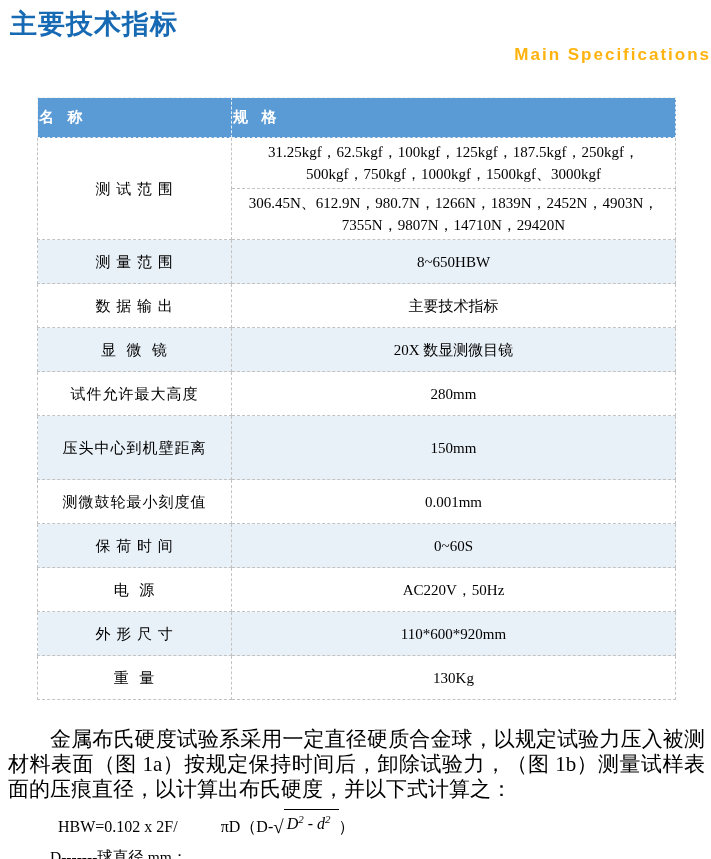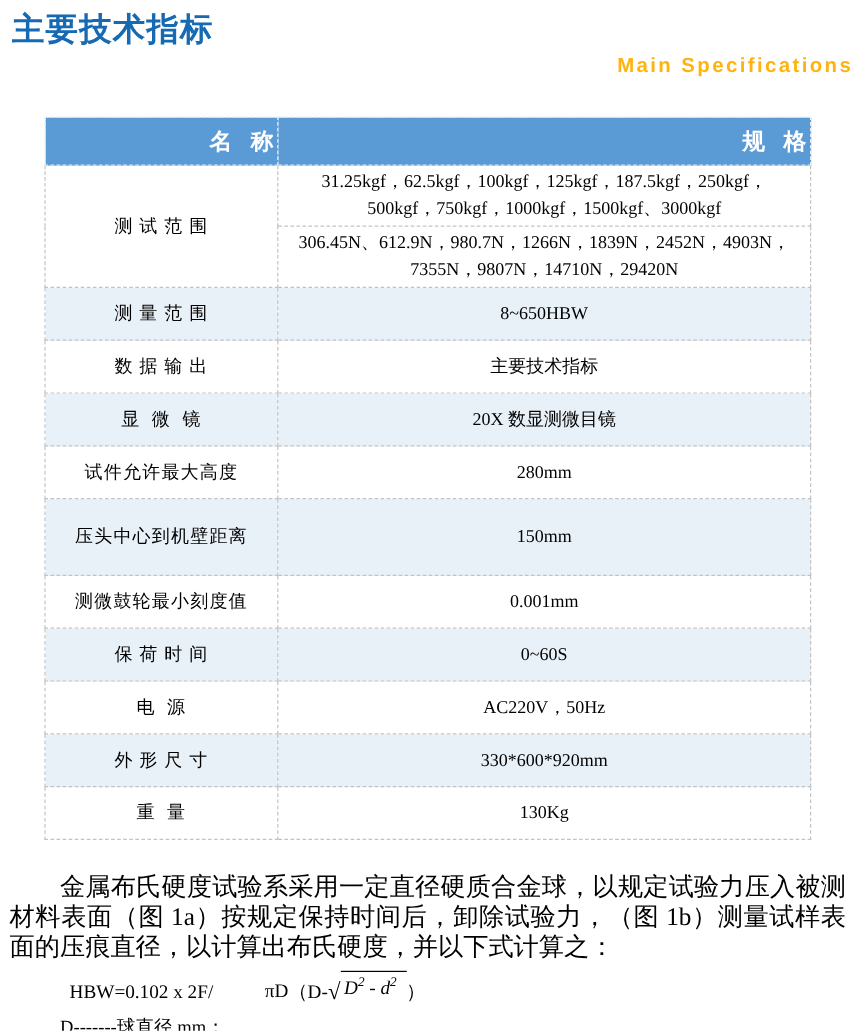--- a/index.html
+++ b/index.html
@@ -32,25 +32,25 @@
     border-collapse: collapse;
     table-layout: fixed;
     width: 638px;
     margin: 32px 0 0 37px;
   }
   col.c-name { width: 194px; }
   col.c-spec { width: 444px; }
   table.spec th {
     background: #5B9BD5;
     color: #ffffff;
-    font-size: 19px;
+    font-size: 15px;
     font-weight: bold;
     height: 40px;
     border: 1px dashed #e9eef3;
-    text-align: right;
+    text-align: left;
     white-space: pre-wrap;
     letter-spacing: 2px;
   }
   table.spec td {
     border: 1px dashed #c3c3c3;
     text-align: center;
     vertical-align: middle;
     font-size: 15px;
     padding: 3px 8px;
     height: 44px;
@@ -147,21 +147,21 @@
     <tr class="alt">
       <td class="name-cell">保 荷 时 间</td>
       <td>0~60S</td>
     </tr>
     <tr>
       <td class="name-cell">电  源</td>
       <td>AC220V，50Hz</td>
     </tr>
     <tr class="alt">
       <td class="name-cell">外 形 尺 寸</td>
-      <td>330*600*920mm</td>
+      <td>110*600*920mm</td>
     </tr>
     <tr>
       <td class="name-cell">重  量</td>
       <td>130Kg</td>
     </tr>
   </tbody>
 </table>
 
 <p class="desc">金属布氏硬度试验系采用一定直径硬质合金球，以规定试验力压入被测材料表面（图 1a）按规定保持时间后，卸除试验力，（图 1b）测量试样表面的压痕直径，以计算出布氏硬度，并以下式计算之：</p>
 

